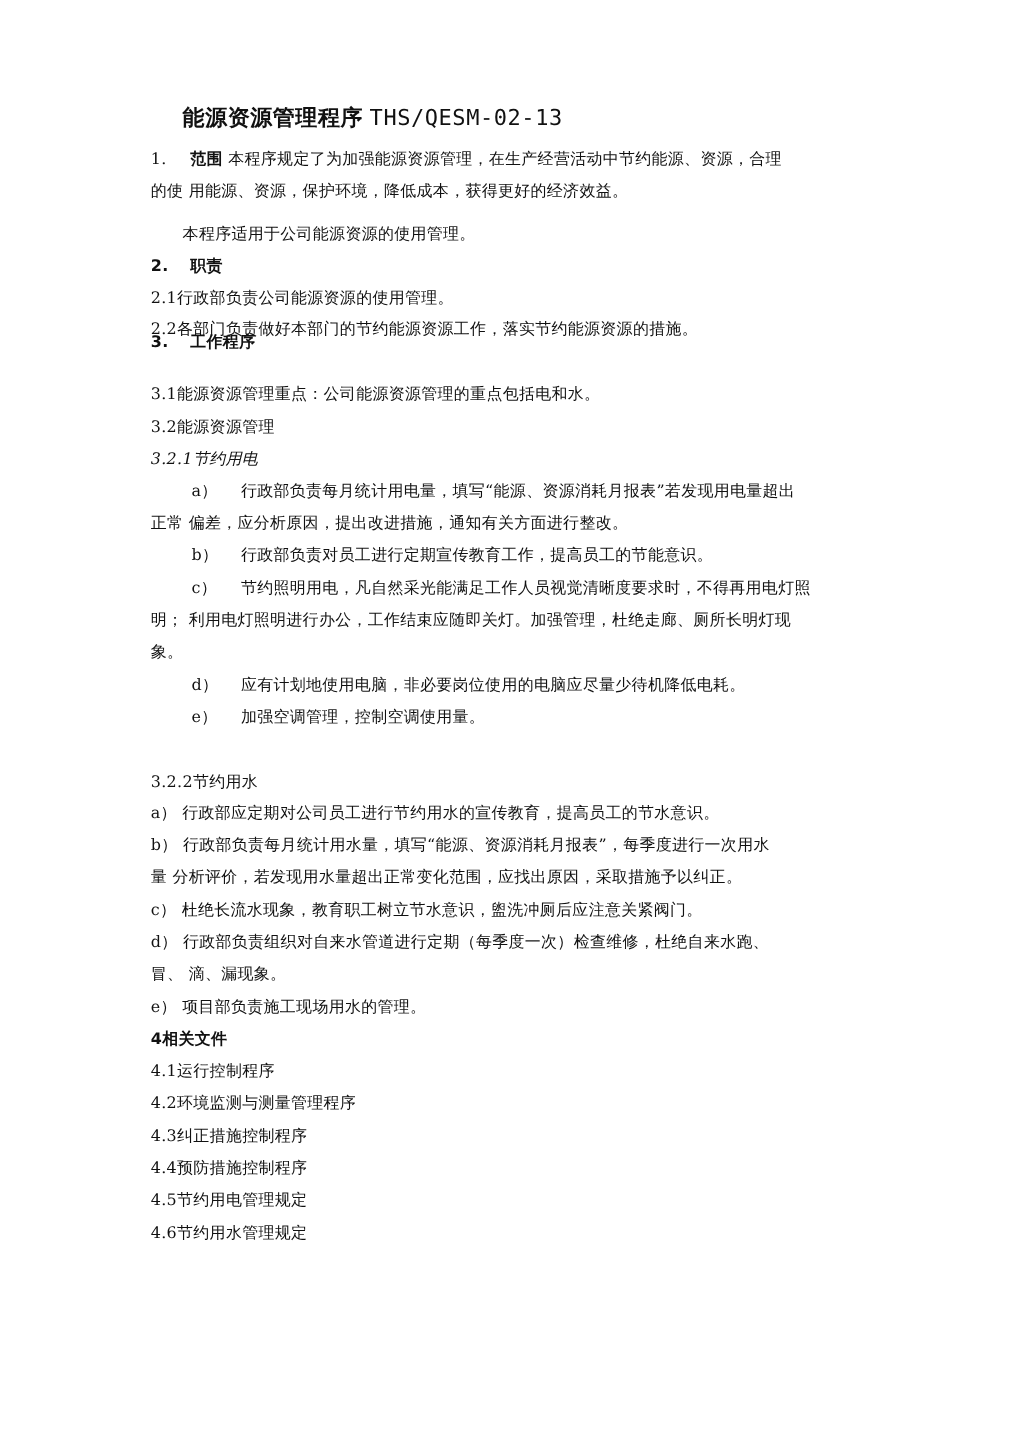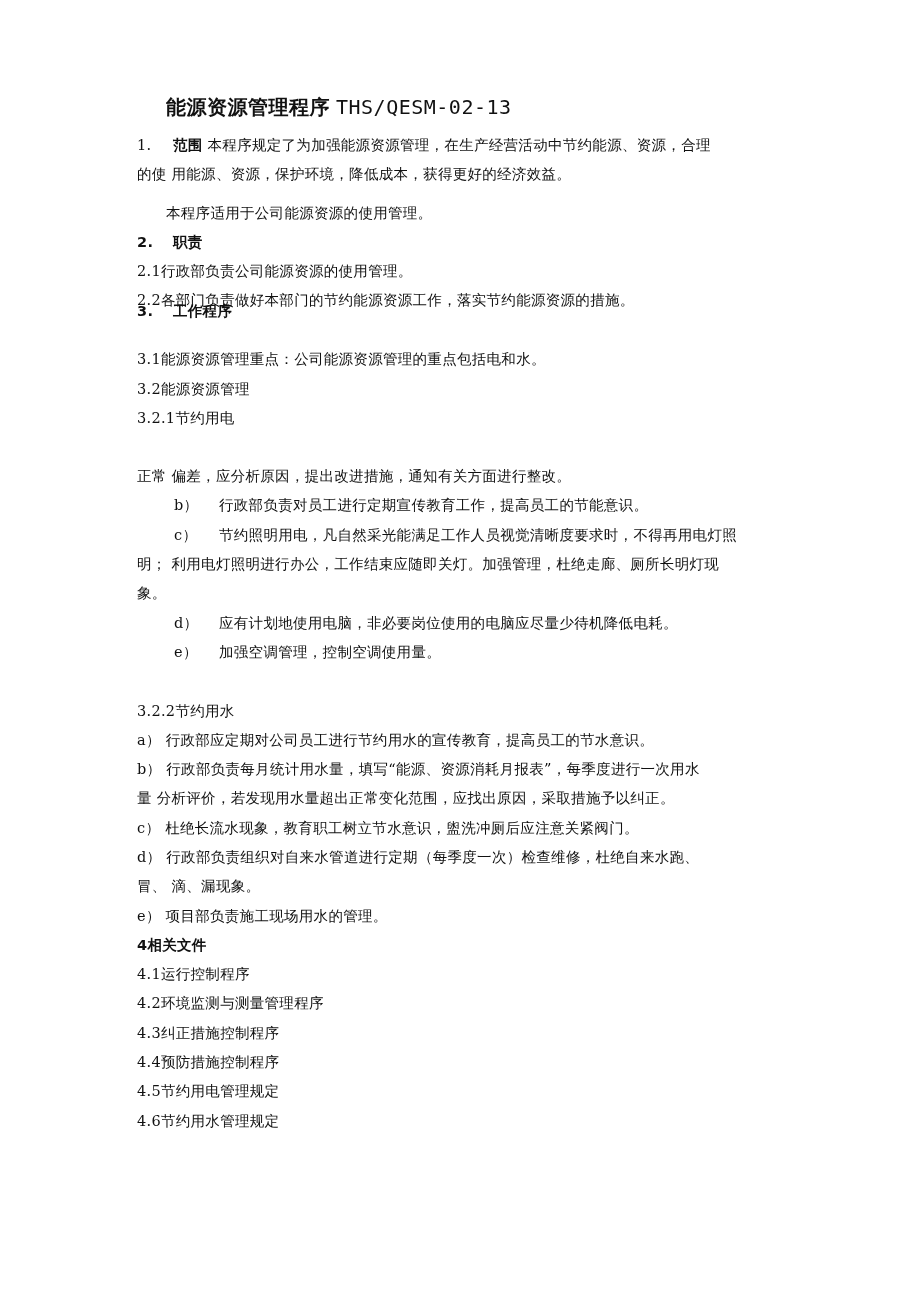--- a/index.html
+++ b/index.html
@@ -81,22 +81,25 @@
     <span class="num">2.</span><span>职责</span>
   </div>
   <div class="line" style="top:260px;">2.1行政部负责公司能源资源的使用管理。</div>
   <div class="line" style="top:289px;">2.2各部门负责做好本部门的节约能源资源工作，落实节约能源资源的措施。</div>
 
   <div class="line bold" style="top:300px;">
     <span class="num">3.</span><span>工作程序</span>
   </div>
   <div class="line" style="top:348px;">3.1能源资源管理重点：公司能源资源管理的重点包括电和水。</div>
   <div class="line" style="top:378px;">3.2能源资源管理</div>
-  <div class="line" style="top:407px;">3.2.1节约用电</div>
+  <div class="line" style="top:407px;font-style:italic;">3.2.1节约用电</div>
 
+  <div class="line sub-a" style="top:436px;">
+    <span class="sub-label">a）</span><span>行政部负责每月统计用电量，填写“能源、资源消耗月报表”若发现用电量超出</span>
+  </div>
   <div class="line sub-a" style="top:494px;">
     <span class="sub-label">b）</span><span>行政部负责对员工进行定期宣传教育工作，提高员工的节能意识。</span>
   </div>
 
   <div class="line" style="top:465px;">正常 偏差，应分析原因，提出改进措施，通知有关方面进行整改。</div>
 
   <div class="line sub-a" style="top:524px;">
     <span class="sub-label">c）</span><span>节约照明用电，凡自然采光能满足工作人员视觉清晰度要求时，不得再用电灯照</span>
   </div>
   <div class="line" style="top:553px;">明； 利用电灯照明进行办公，工作结束应随即关灯。加强管理，杜绝走廊、厕所长明灯现</div>

